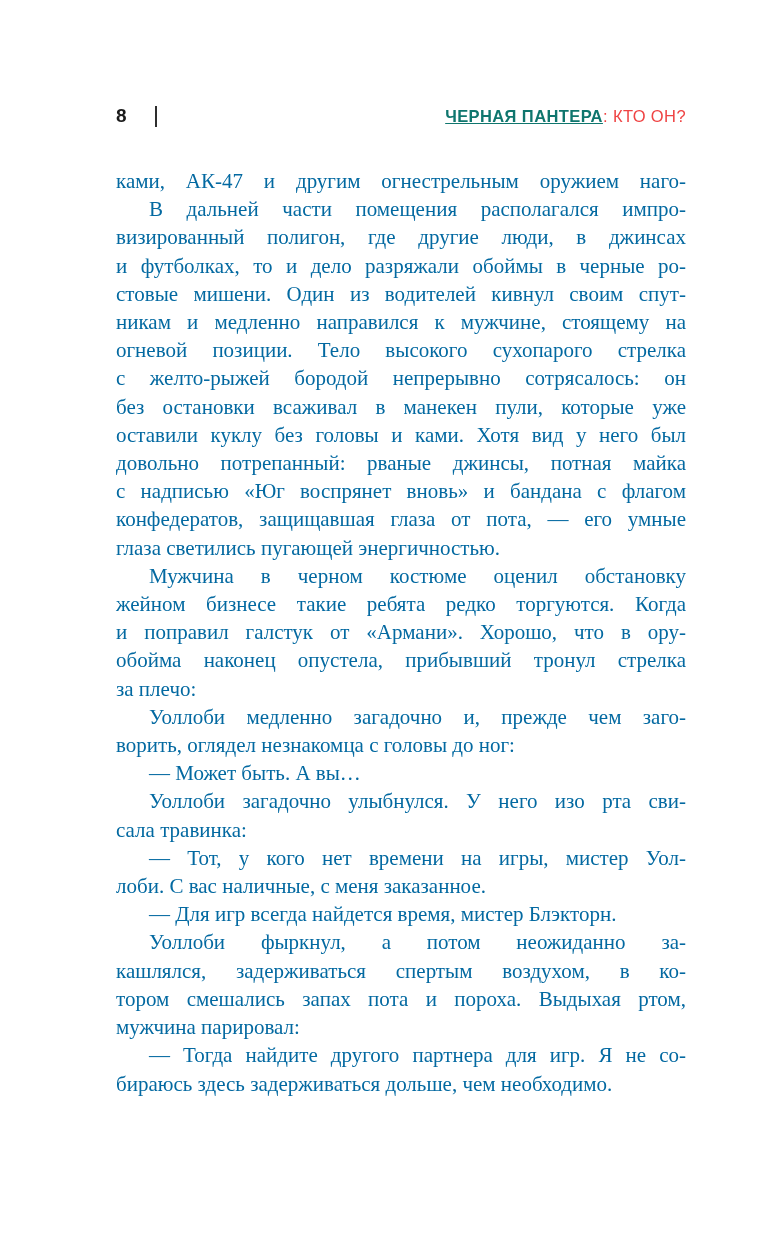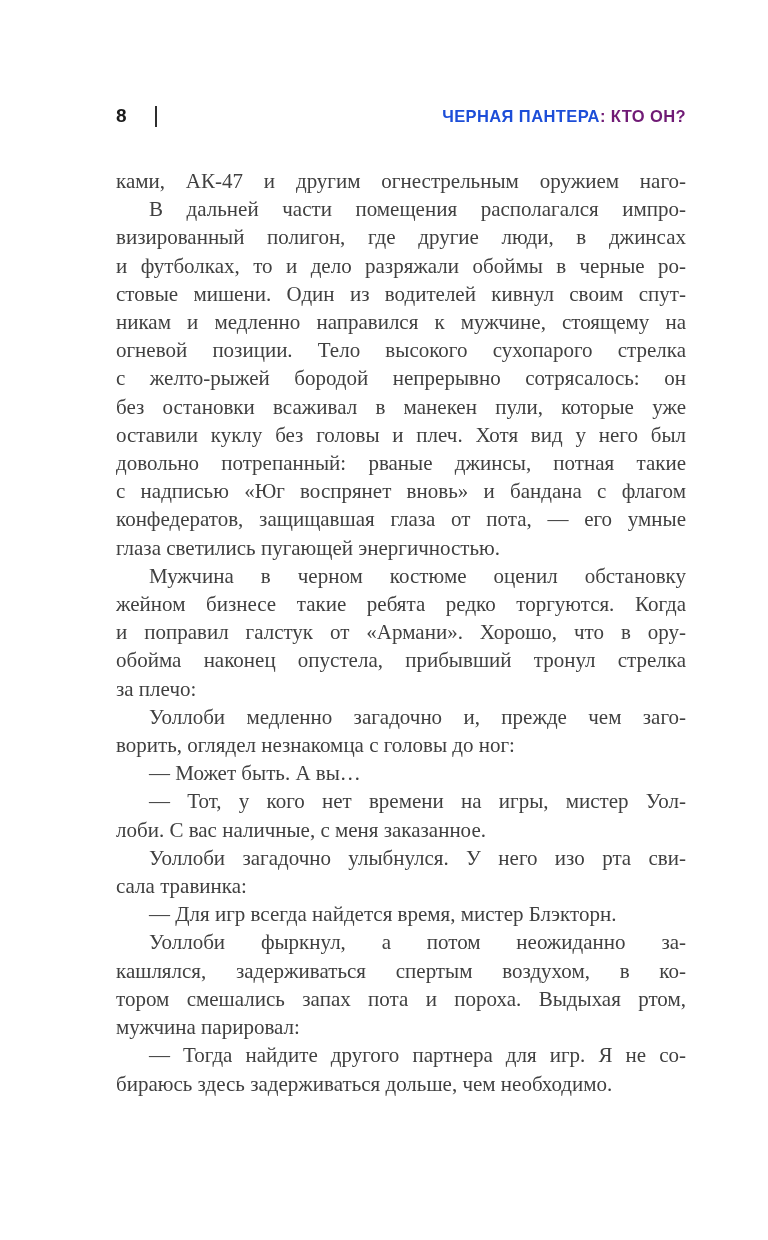--- a/index.html
+++ b/index.html
@@ -41,35 +41,36 @@
     background: #2e2e2e;
     margin-left: 28px;
   }
   .running-title {
     font-size: 16.5px;
     letter-spacing: 0.4px;
     white-space: nowrap;
   }
   .title-main {
     font-weight: bold;
-    color: #1d4ed8;
+    color: #0f766e;
+    text-decoration: underline;
   }
   .title-sub {
-    font-weight: bold;
-    color: #701a75;
+    font-weight: normal;
+    color: #ef4444;
   }
   .page-body {
     position: absolute;
     top: 167px;
     left: 116px;
     width: 570px;
     font-family: "Liberation Serif", serif;
     font-size: 21px;
     line-height: 28.2px;
-    color: #404040;
+    color: #0369a1;
   }
   .paragraph {
     margin: 0;
   }
   .line {
     text-align: justify;
     text-align-last: justify;
   }
   .line.last-line {
     text-align: justify;
@@ -100,47 +101,47 @@
       </div>
       <div class="paragraph indented">
         <div class="line first-line">В дальней части помещения располагался импро-</div>
         <div class="line">визированный полигон, где другие люди, в джинсах</div>
         <div class="line">и футболках, то и дело разряжали обоймы в черные ро-</div>
         <div class="line">стовые мишени. Один из водителей кивнул своим спут-</div>
         <div class="line">никам и медленно направился к мужчине, стоящему на</div>
         <div class="line">огневой позиции. Тело высокого сухопарого стрелка</div>
         <div class="line">с желто-рыжей бородой непрерывно сотрясалось: он</div>
         <div class="line">без остановки всаживал в манекен пули, которые уже</div>
-        <div class="line">оставили куклу без головы и плеч. Хотя вид у него был</div>
-        <div class="line">довольно потрепанный: рваные джинсы, потная такие</div>
+        <div class="line">оставили куклу без головы и ками. Хотя вид у него был</div>
+        <div class="line">довольно потрепанный: рваные джинсы, потная майка</div>
         <div class="line">с надписью «Юг воспрянет вновь» и бандана с флагом</div>
         <div class="line">конфедератов, защищавшая глаза от пота, — его умные</div>
         <div class="line last-line">глаза светились пугающей энергичностью.</div>
       </div>
       <div class="paragraph indented">
         <div class="line first-line">Мужчина в черном костюме оценил обстановку</div>
         <div class="line">жейном бизнесе такие ребята редко торгуются. Когда</div>
         <div class="line">и поправил галстук от «Армани». Хорошо, что в ору-</div>
         <div class="line">обойма наконец опустела, прибывший тронул стрелка</div>
         <div class="line last-line">за плечо:</div>
       </div>
       <div class="paragraph indented">
         <div class="line first-line">Уоллоби медленно загадочно и, прежде чем заго-</div>
         <div class="line last-line">ворить, оглядел незнакомца с головы до ног:</div>
       </div>
       <div class="paragraph indented">
         <div class="line first-line last-line">— Может быть. А вы…</div>
       </div>
       <div class="paragraph indented">
+        <div class="line first-line">Уоллоби загадочно улыбнулся. У него изо рта сви-</div>
+        <div class="line last-line">сала травинка:</div>
+      </div>
+      <div class="paragraph indented">
         <div class="line first-line">— Тот, у кого нет времени на игры, мистер Уол-</div>
         <div class="line last-line">лоби. С вас наличные, с меня заказанное.</div>
-      </div>
-      <div class="paragraph indented">
-        <div class="line first-line">Уоллоби загадочно улыбнулся. У него изо рта сви-</div>
-        <div class="line last-line">сала травинка:</div>
       </div>
       <div class="paragraph indented">
         <div class="line first-line last-line">— Для игр всегда найдется время, мистер Блэкторн.</div>
       </div>
       <div class="paragraph indented">
         <div class="line first-line">Уоллоби фыркнул, а потом неожиданно за-</div>
         <div class="line">кашлялся, задерживаться спертым воздухом, в ко-</div>
         <div class="line">тором смешались запах пота и пороха. Выдыхая ртом,</div>
         <div class="line last-line">мужчина парировал:</div>
       </div>

